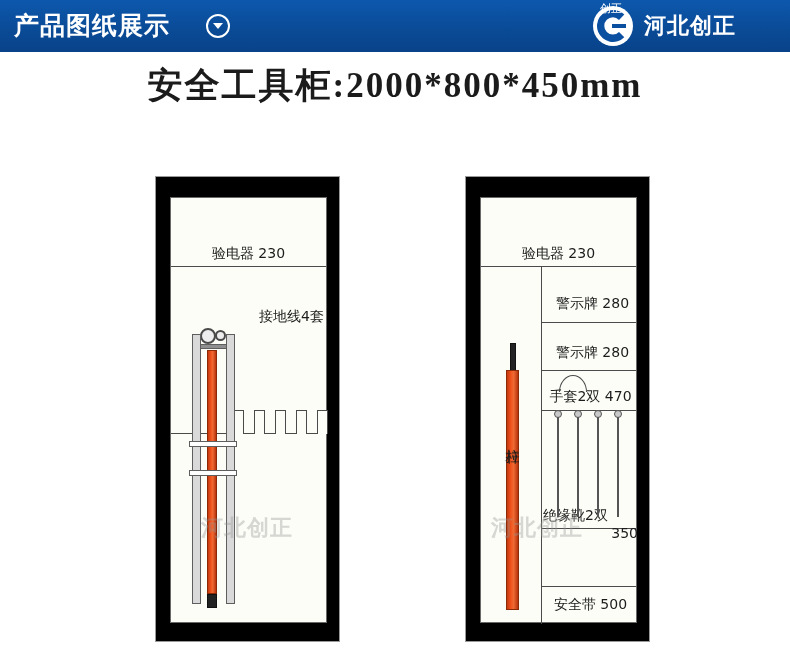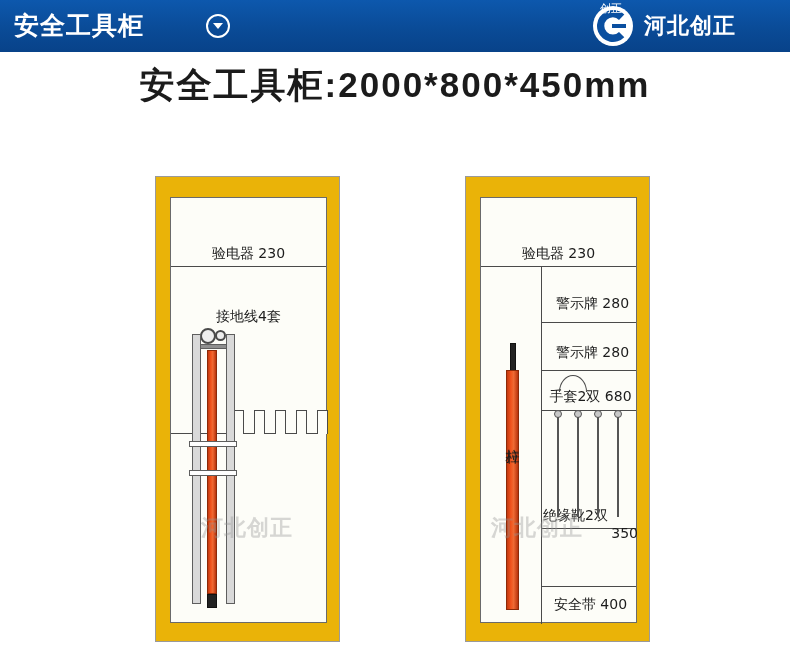--- a/index.html
+++ b/index.html
@@ -44,26 +44,26 @@
     color:#ffffff;font-size:22px;font-weight:bold;letter-spacing:1px;
   }
   .logo-sub{
     position:absolute;left:20px;top:1px;color:#ffffff;font-size:11px;
   }
   
   .main-title{
     position:absolute;left:0;top:62px;width:790px;text-align:center;
     font-size:35px;font-weight:bold;color:#1b1b1b;
     letter-spacing:2px;
-    font-family:Liberation Sans, sans-serif;
+    font-family:Liberation Serif, serif;
   }
   
   .cabinet{
     position:absolute;
-    background:#eab308;
+    background:#000000;
     border:1px solid #9a9a9a;
     box-sizing:border-box;
   }
   .cabinet-inner{
     position:absolute;
     background:#fdfdf8;
     border:1px solid #6a6a6a;
     box-sizing:border-box;
   }
   
@@ -135,21 +135,21 @@
     position:absolute;
     writing-mode:vertical-rl;
     font-size:14px;color:#1c1c1c;
     letter-spacing:1px;
   }
 </style>
 </head>
 <body>
 
 <div class="header">
-  <div class="header-title">安全工具柜</div>
+  <div class="header-title">产品图纸展示</div>
   <div class="header-chevron"></div>
 
   <div class="logo-wrap">
     <svg class="logo-mark" viewBox="0 0 42 42">
       <circle cx="21" cy="21" r="20" fill="#ffffff"></circle>
       <path d="M21 5 a16 16 0 1 0 11.3 27.3 l-5.3 -5.3 a8.6 8.6 0 1 1 0 -12.1 l5.3 -5.3 A16 16 0 0 0 21 5 z" fill="#0a4fa0"></path>
       <rect x="20" y="19" width="14" height="4" fill="#0a4fa0"></rect>
     </svg>
     <div class="logo-sub">创正</div>
     <div class="logo-text">河北创正</div>
@@ -157,21 +157,21 @@
 </div>
 
 <div class="main-title">安全工具柜:2000*800*450mm</div>
 
 <div class="cabinet" id="cab-left">
   <div class="cabinet-inner" id="cab-left-inner">
 
     <div class="shelf-line" style="top:68px;"></div>
 
     <div class="lbl center" style="top:47px;">验电器   230</div>
-    <div class="lbl center" style="top:110px;">接地线4套</div>
+    <div class="lbl center" style="top:110px;padding-left:43px;">接地线4套</div>
 
     <div class="shelf-line" style="top:235px;"></div>
     <div class="tooth-row" style="left:62px;top:212px;width:95px;height:24px;">
       <div class="tooth" style="left:0px;top:0;width:11px;height:24px;"></div>
       <div class="tooth" style="left:21px;top:0;width:11px;height:24px;"></div>
       <div class="tooth" style="left:42px;top:0;width:11px;height:24px;"></div>
       <div class="tooth" style="left:63px;top:0;width:11px;height:24px;"></div>
       <div class="tooth" style="left:84px;top:0;width:11px;height:24px;"></div>
     </div>
 
@@ -200,24 +200,24 @@
     <div class="shelf-line" style="top:68px;"></div>
     <div style="position:absolute;left:60px;right:0;top:124px;height:1px;background:#4a4a4a;"></div>
     <div style="position:absolute;left:60px;right:0;top:172px;height:1px;background:#4a4a4a;"></div>
     <div style="position:absolute;left:60px;right:0;top:212px;height:1px;background:#4a4a4a;"></div>
     <div style="position:absolute;left:60px;right:0;top:330px;height:1px;background:#4a4a4a;"></div>
     <div style="position:absolute;left:60px;right:0;top:388px;height:1px;background:#4a4a4a;"></div>
 
     <div class="lbl center" style="top:47px;">验电器   230</div>
     <div class="lbl" style="left:66px;top:97px;width:91px;text-align:center;">警示牌 280</div>
     <div class="lbl" style="left:66px;top:146px;width:91px;text-align:center;">警示牌 280</div>
-    <div class="lbl" style="left:62px;top:190px;width:95px;text-align:center;">手套2双  680</div>
+    <div class="lbl" style="left:62px;top:190px;width:95px;text-align:center;">手套2双  470</div>
     <div class="lbl" style="left:62px;top:309px;width:95px;text-align:left;">绝缘靴2双</div>
     <div class="lbl" style="left:62px;top:327px;width:95px;text-align:right;">350</div>
-    <div class="lbl" style="left:62px;top:398px;width:95px;text-align:center;">安全带 400</div>
+    <div class="lbl" style="left:62px;top:398px;width:95px;text-align:center;">安全带 500</div>
 
     <div class="dark-tip" style="left:29px;top:145px;width:6px;height:28px;"></div>
     <div class="orange-rod" style="left:25px;top:172px;width:13px;height:240px;"></div>
     <div class="vtext" style="left:23px;top:240px;">拉杆</div>
 
     <div class="arc" style="left:78px;top:177px;width:26px;height:16px;"></div>
 
     <div class="glove-hook" style="left:76px;top:212px;height:108px;">
       <div class="glove-head" style="left:-3px;top:0;"></div>
       <div class="glove-stem" style="left:0px;top:7px;height:100px;"></div>

